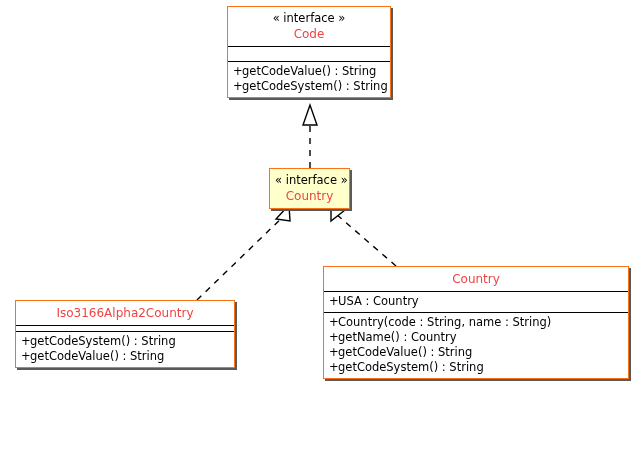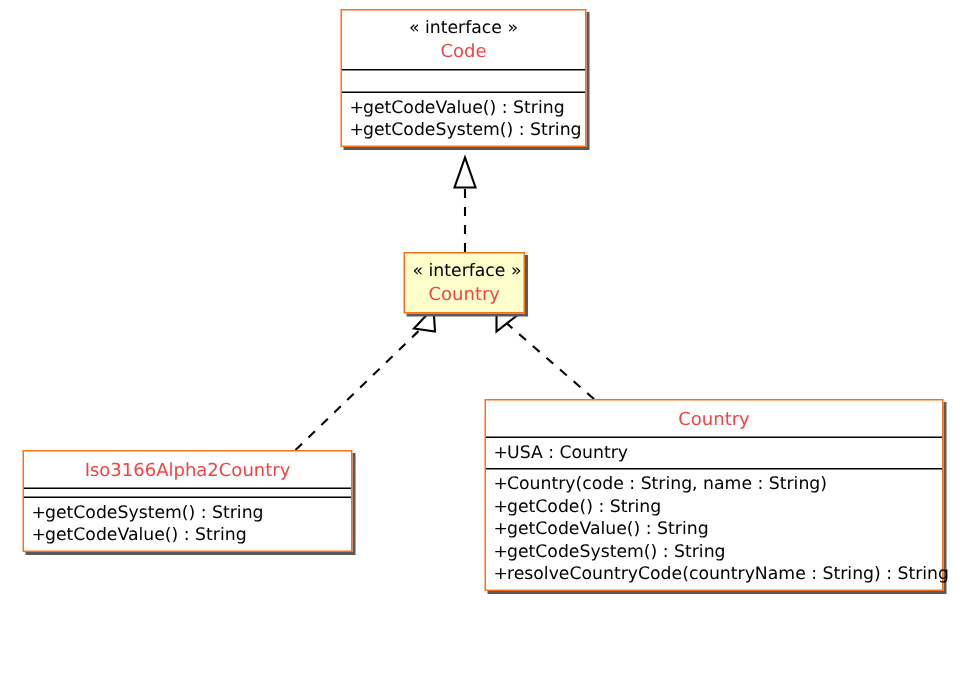--- a/index.html
+++ b/index.html
@@ -144,27 +144,24 @@
     <div class="compartment">
       <div class="member">
         <span class="vis">+</span><span>USA : Country</span>
       </div>
     </div>
     <div class="compartment">
       <div class="member">
         <span class="vis">+</span><span>Country(code : String, name : String)</span>
       </div>
       <div class="member">
-        <span class="vis">+</span><span>getCode() : String</span>
+        <span class="vis">+</span><span>getName() : Country</span>
       </div>
       <div class="member">
         <span class="vis">+</span><span>getCodeValue() : String</span>
       </div>
       <div class="member">
         <span class="vis">+</span><span>getCodeSystem() : String</span>
       </div>
-      <div class="member">
-        <span class="vis">+</span><span>resolveCountryCode(countryName : String) : String</span>
-      </div>
     </div>
   </div>
 
 </div>
 
 </body></html>

